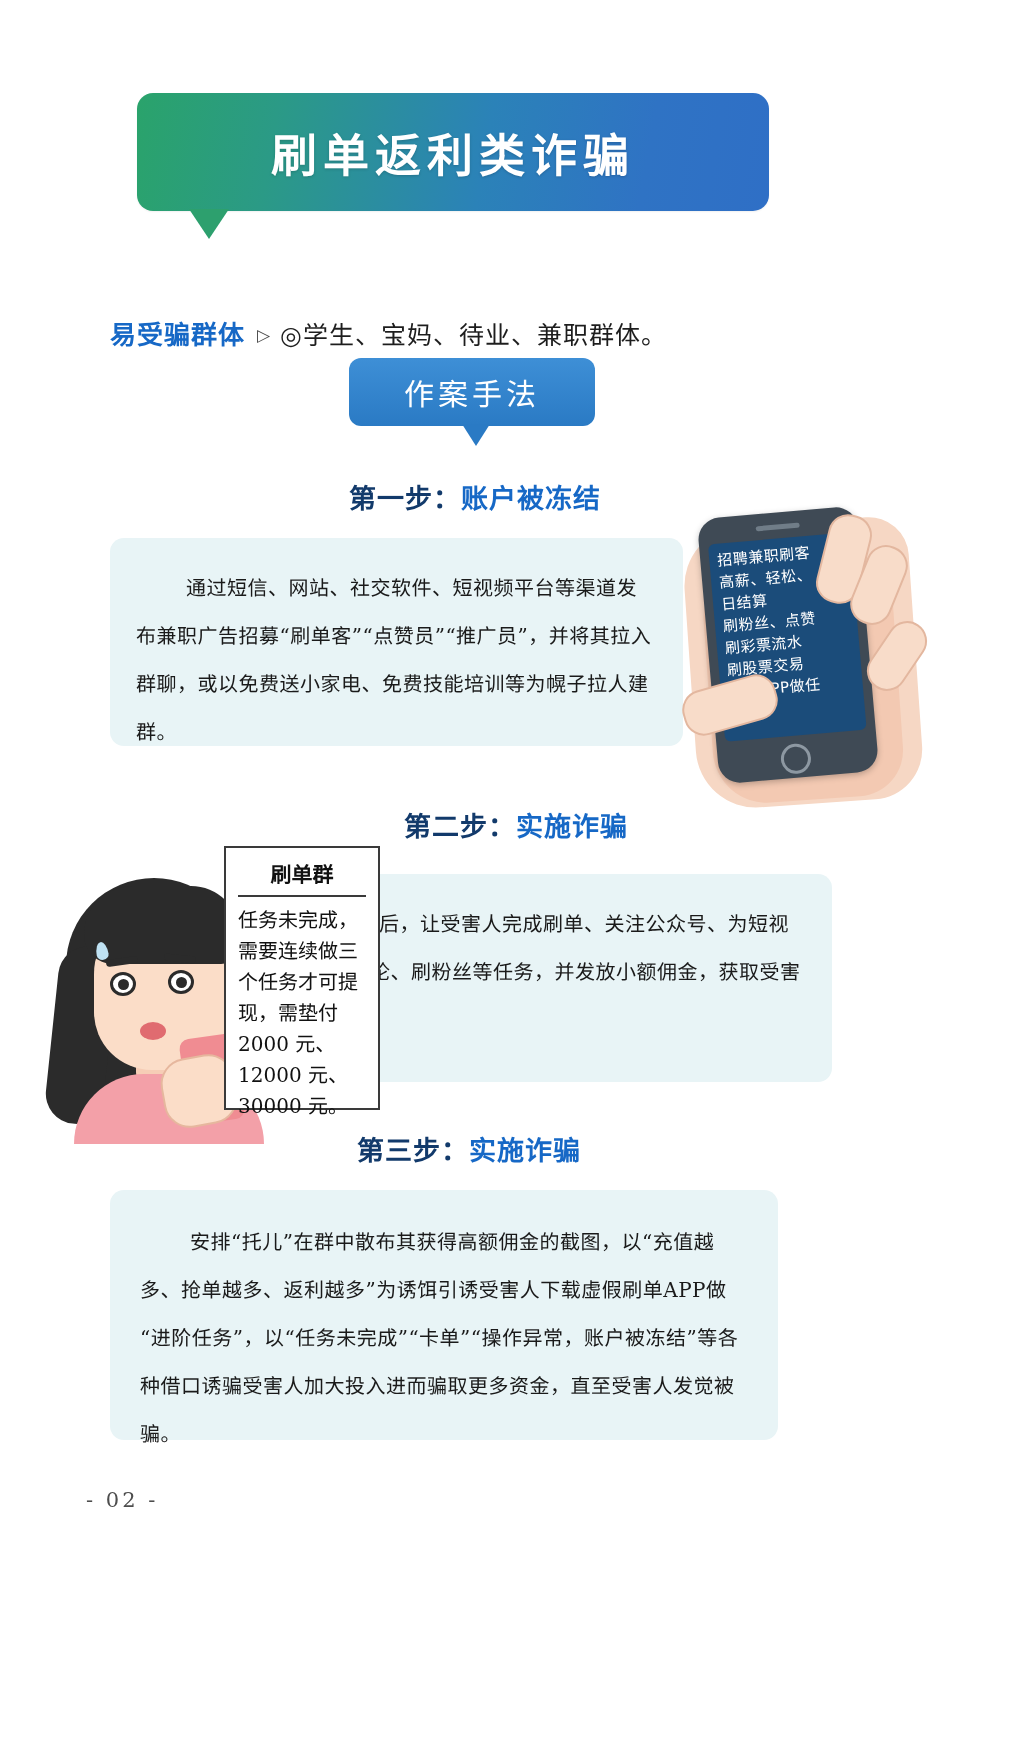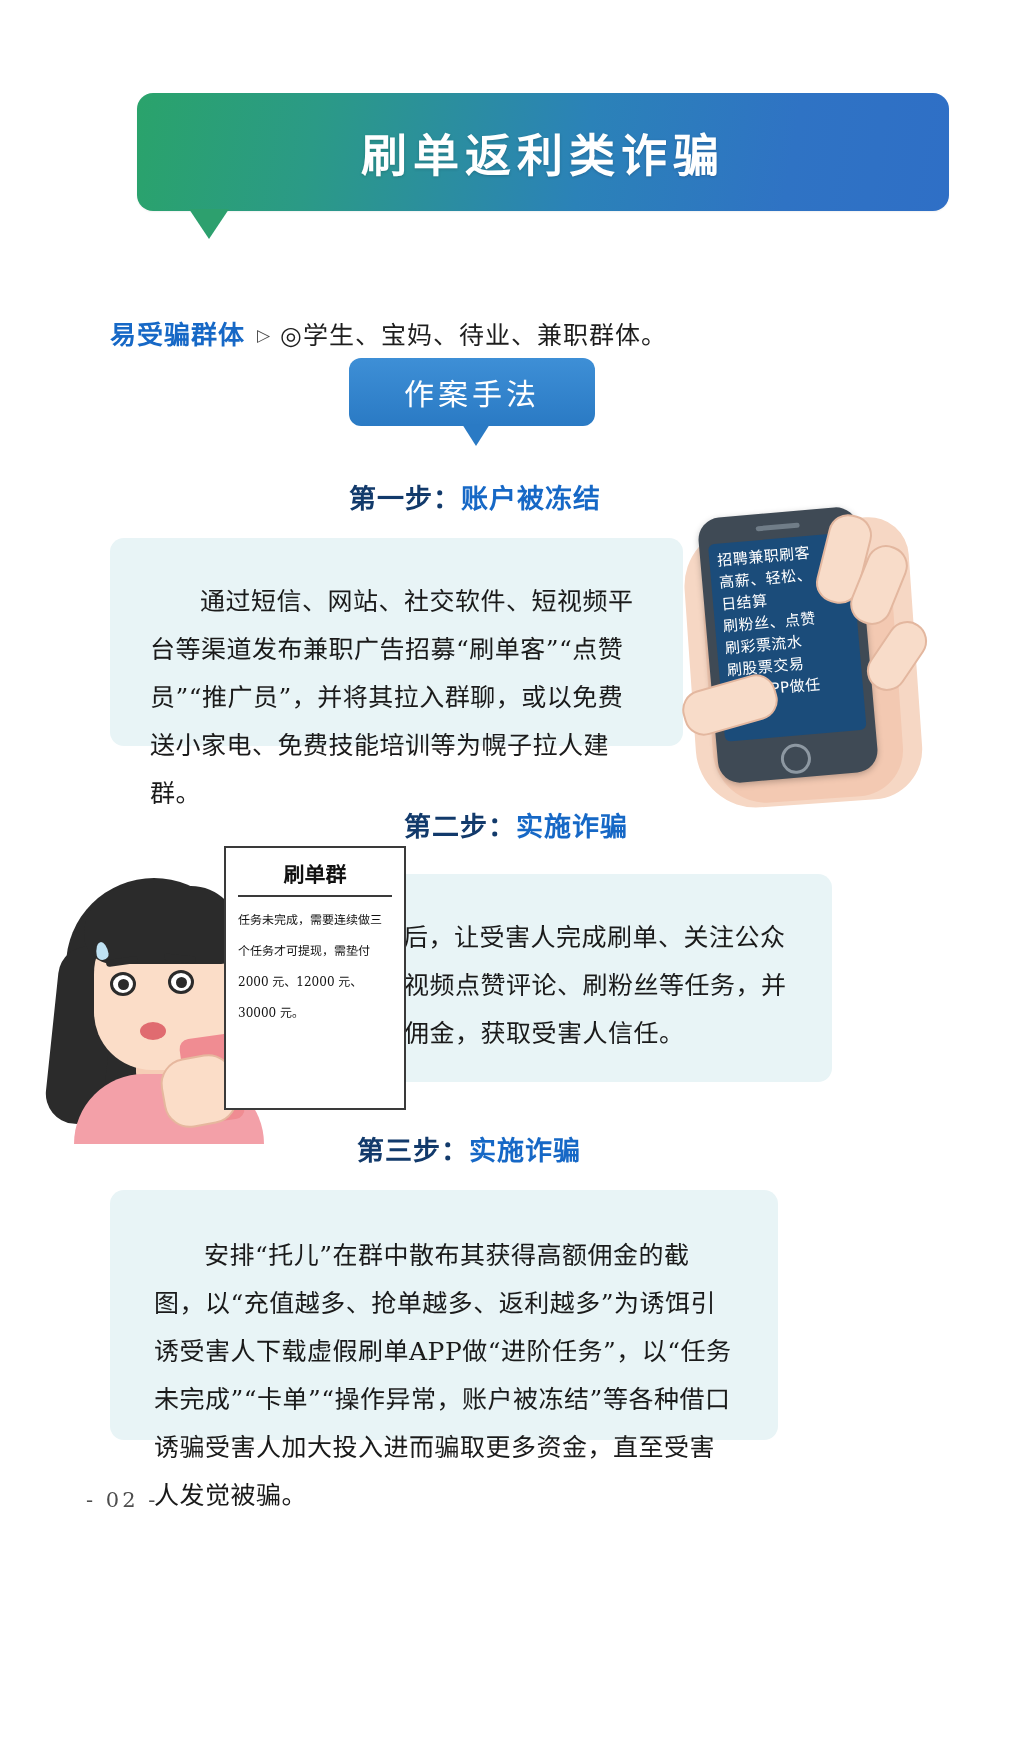--- a/index.html
+++ b/index.html
@@ -14,21 +14,21 @@
     font-family: "Liberation Sans", "DejaVu Sans", sans-serif;
     color: #1a1a1a;
     overflow: hidden;
   }
 
   
   .title-wrap {
     position: absolute;
     left: 137px;
     top: 93px;
-    width: 812px;
+    width: 632px;
   }
   .title-banner {
     position: relative;
     height: 118px;
     border-radius: 16px;
     background: linear-gradient(100deg, #2aa36b 0%, #2b9a86 22%, #2b82b8 55%, #2f73c4 80%, #2f6fc6 100%);
     display: flex;
     align-items: center;
     justify-content: center;
     box-shadow: 0 1px 2px rgba(0,0,0,0.06);
@@ -134,23 +134,23 @@
   #step3-head { left: 357px; top: 1129px; }
 
   
   .body-box {
     position: absolute;
     background: #e8f4f6;
     border-radius: 14px;
     box-sizing: border-box;
   }
   .body-box p {
-    margin: 18px;
-    font-family: "DejaVu Serif", "Liberation Serif", serif;
-    font-size: 25px;
+    margin: 4px;
+    font-family: "DejaVu Serif", "Liberation Serif", serif;
+    font-size: 20px;
     line-height: 48px;
     color: #1a1a1a;
     text-indent: 50px;
     letter-spacing: 0.5px;
   }
 
   #box1 {
     left: 110px;
     top: 538px;
     width: 573px;
@@ -389,40 +389,40 @@
     height: 86px;
     background: #f08c92;
     border-radius: 10px;
     transform: rotate(-8deg);
   }
 
   .chat-card {
     position: absolute;
     left: 224px;
     top: 846px;
-    width: 182px;
+    width: 156px;
     height: 264px;
     background: #ffffff;
     border: 2px solid #3a3a3a;
     box-sizing: border-box;
     padding: 10px 12px;
   }
   .chat-card .chat-title {
     text-align: center;
     font-family: "DejaVu Serif", "Liberation Serif", serif;
     font-weight: bold;
     font-size: 21px;
     color: #111111;
     padding-bottom: 7px;
     border-bottom: 2px solid #3a3a3a;
     margin-bottom: 8px;
   }
   .chat-card .chat-body {
     font-family: "DejaVu Serif", "Liberation Serif", serif;
-    font-size: 12px;
+    font-size: 20px;
     line-height: 31px;
     color: #111111;
   }
 
   
   .page-number {
     position: absolute;
     left: 86px;
     top: 1488px;
     font-family: "DejaVu Serif", "Liberation Serif", serif;

